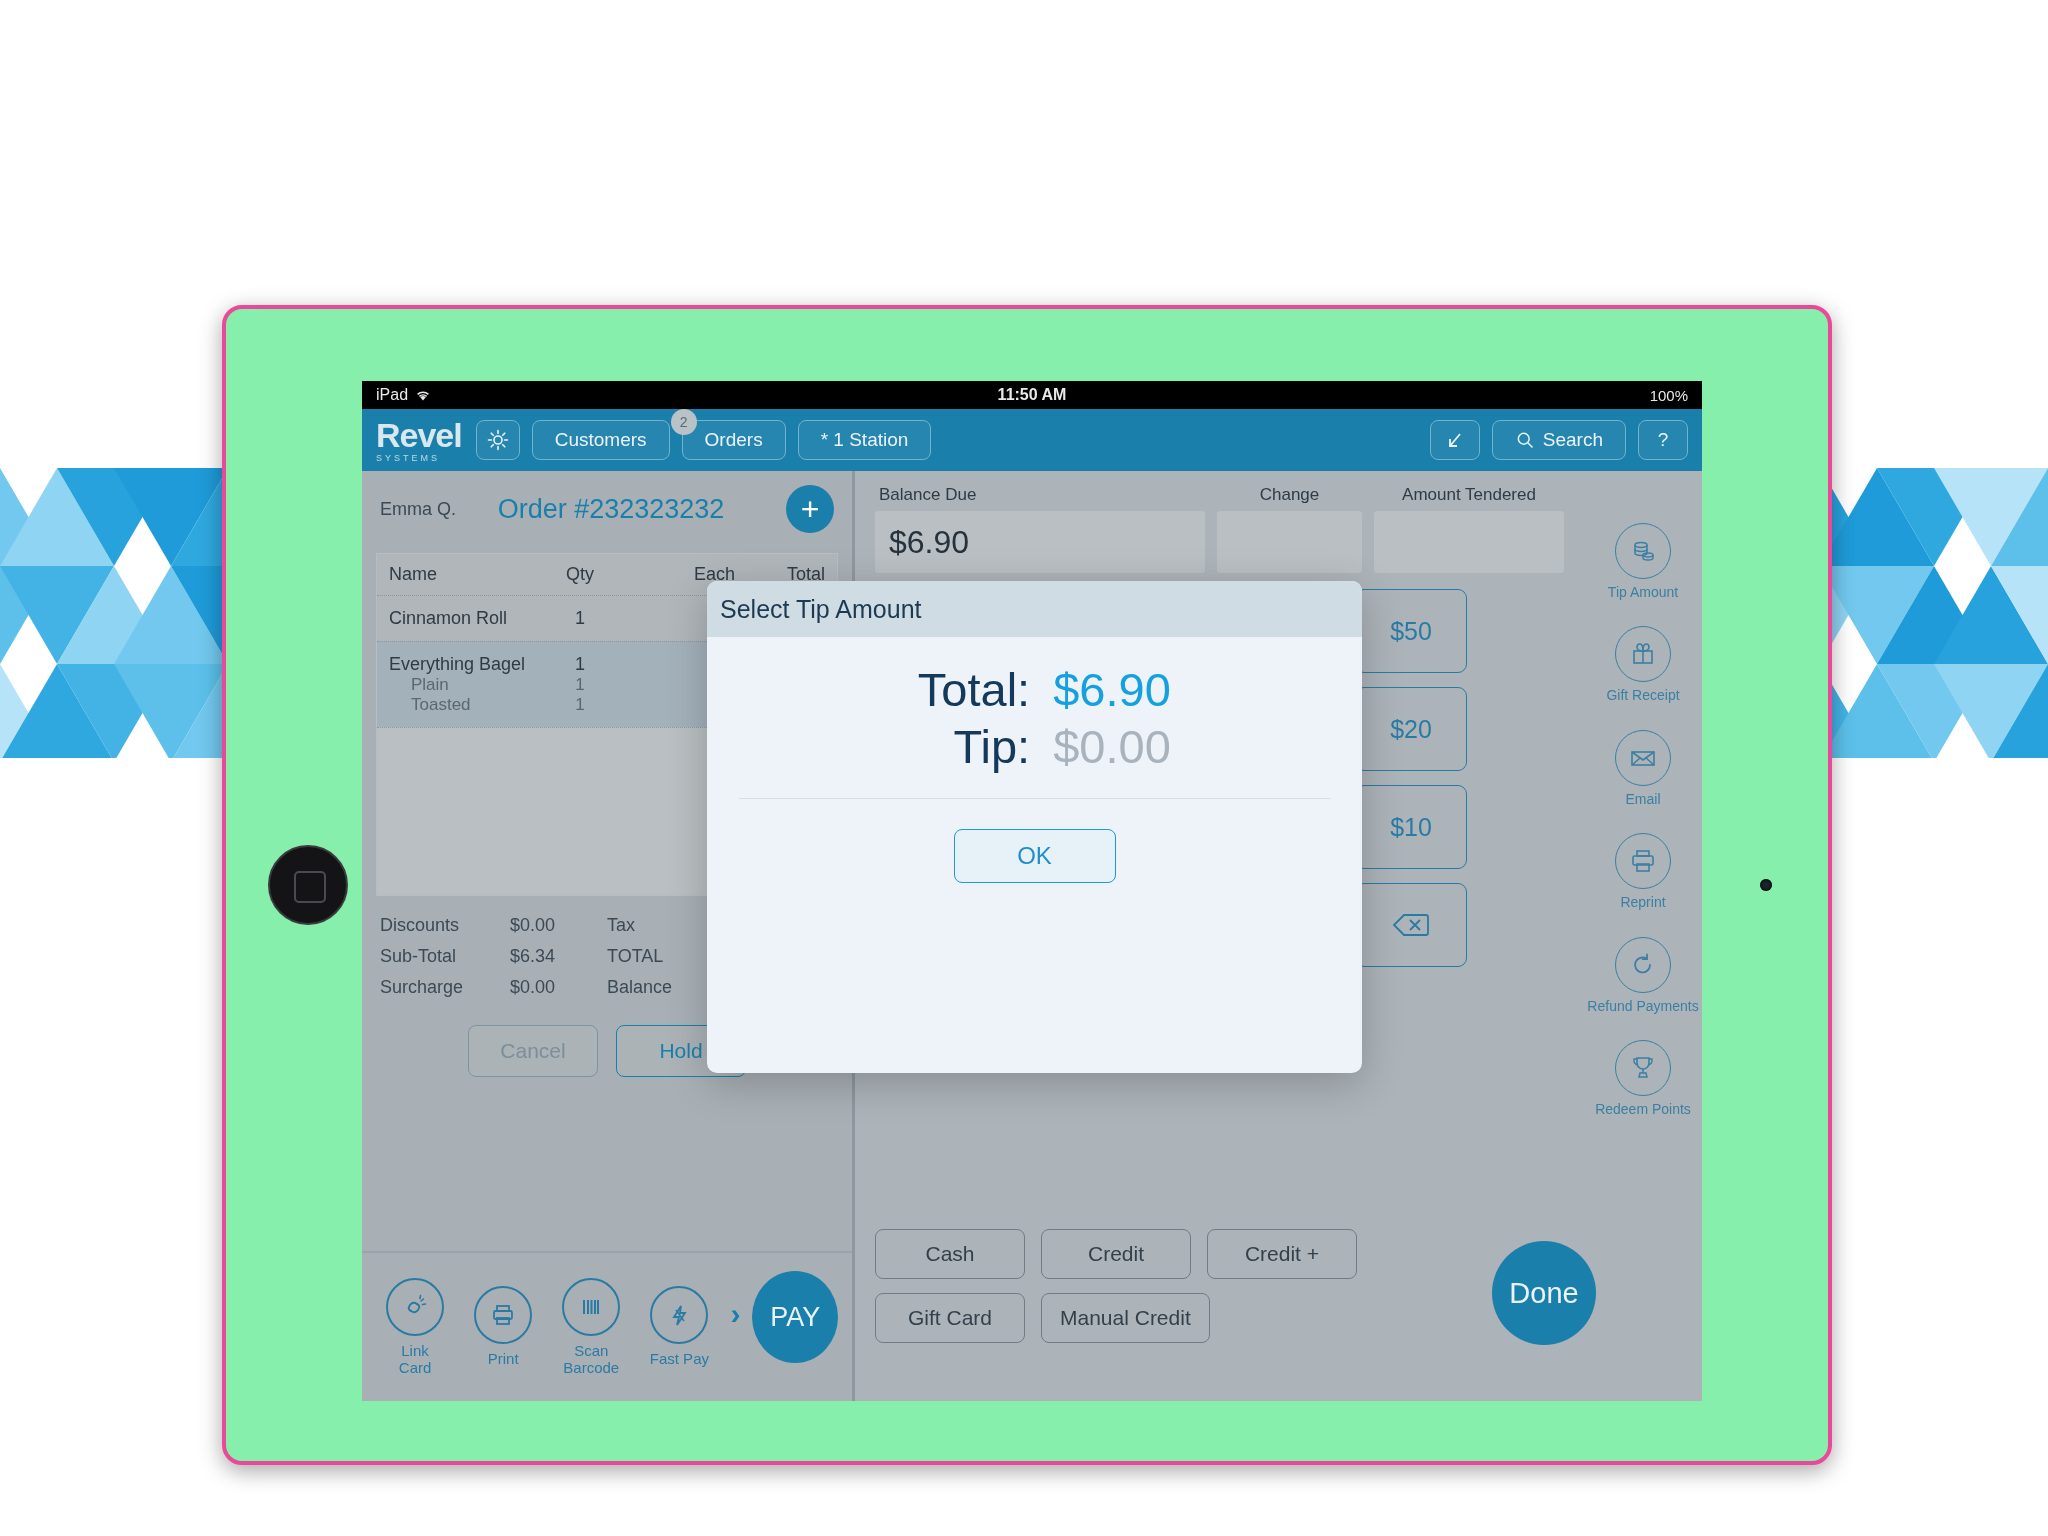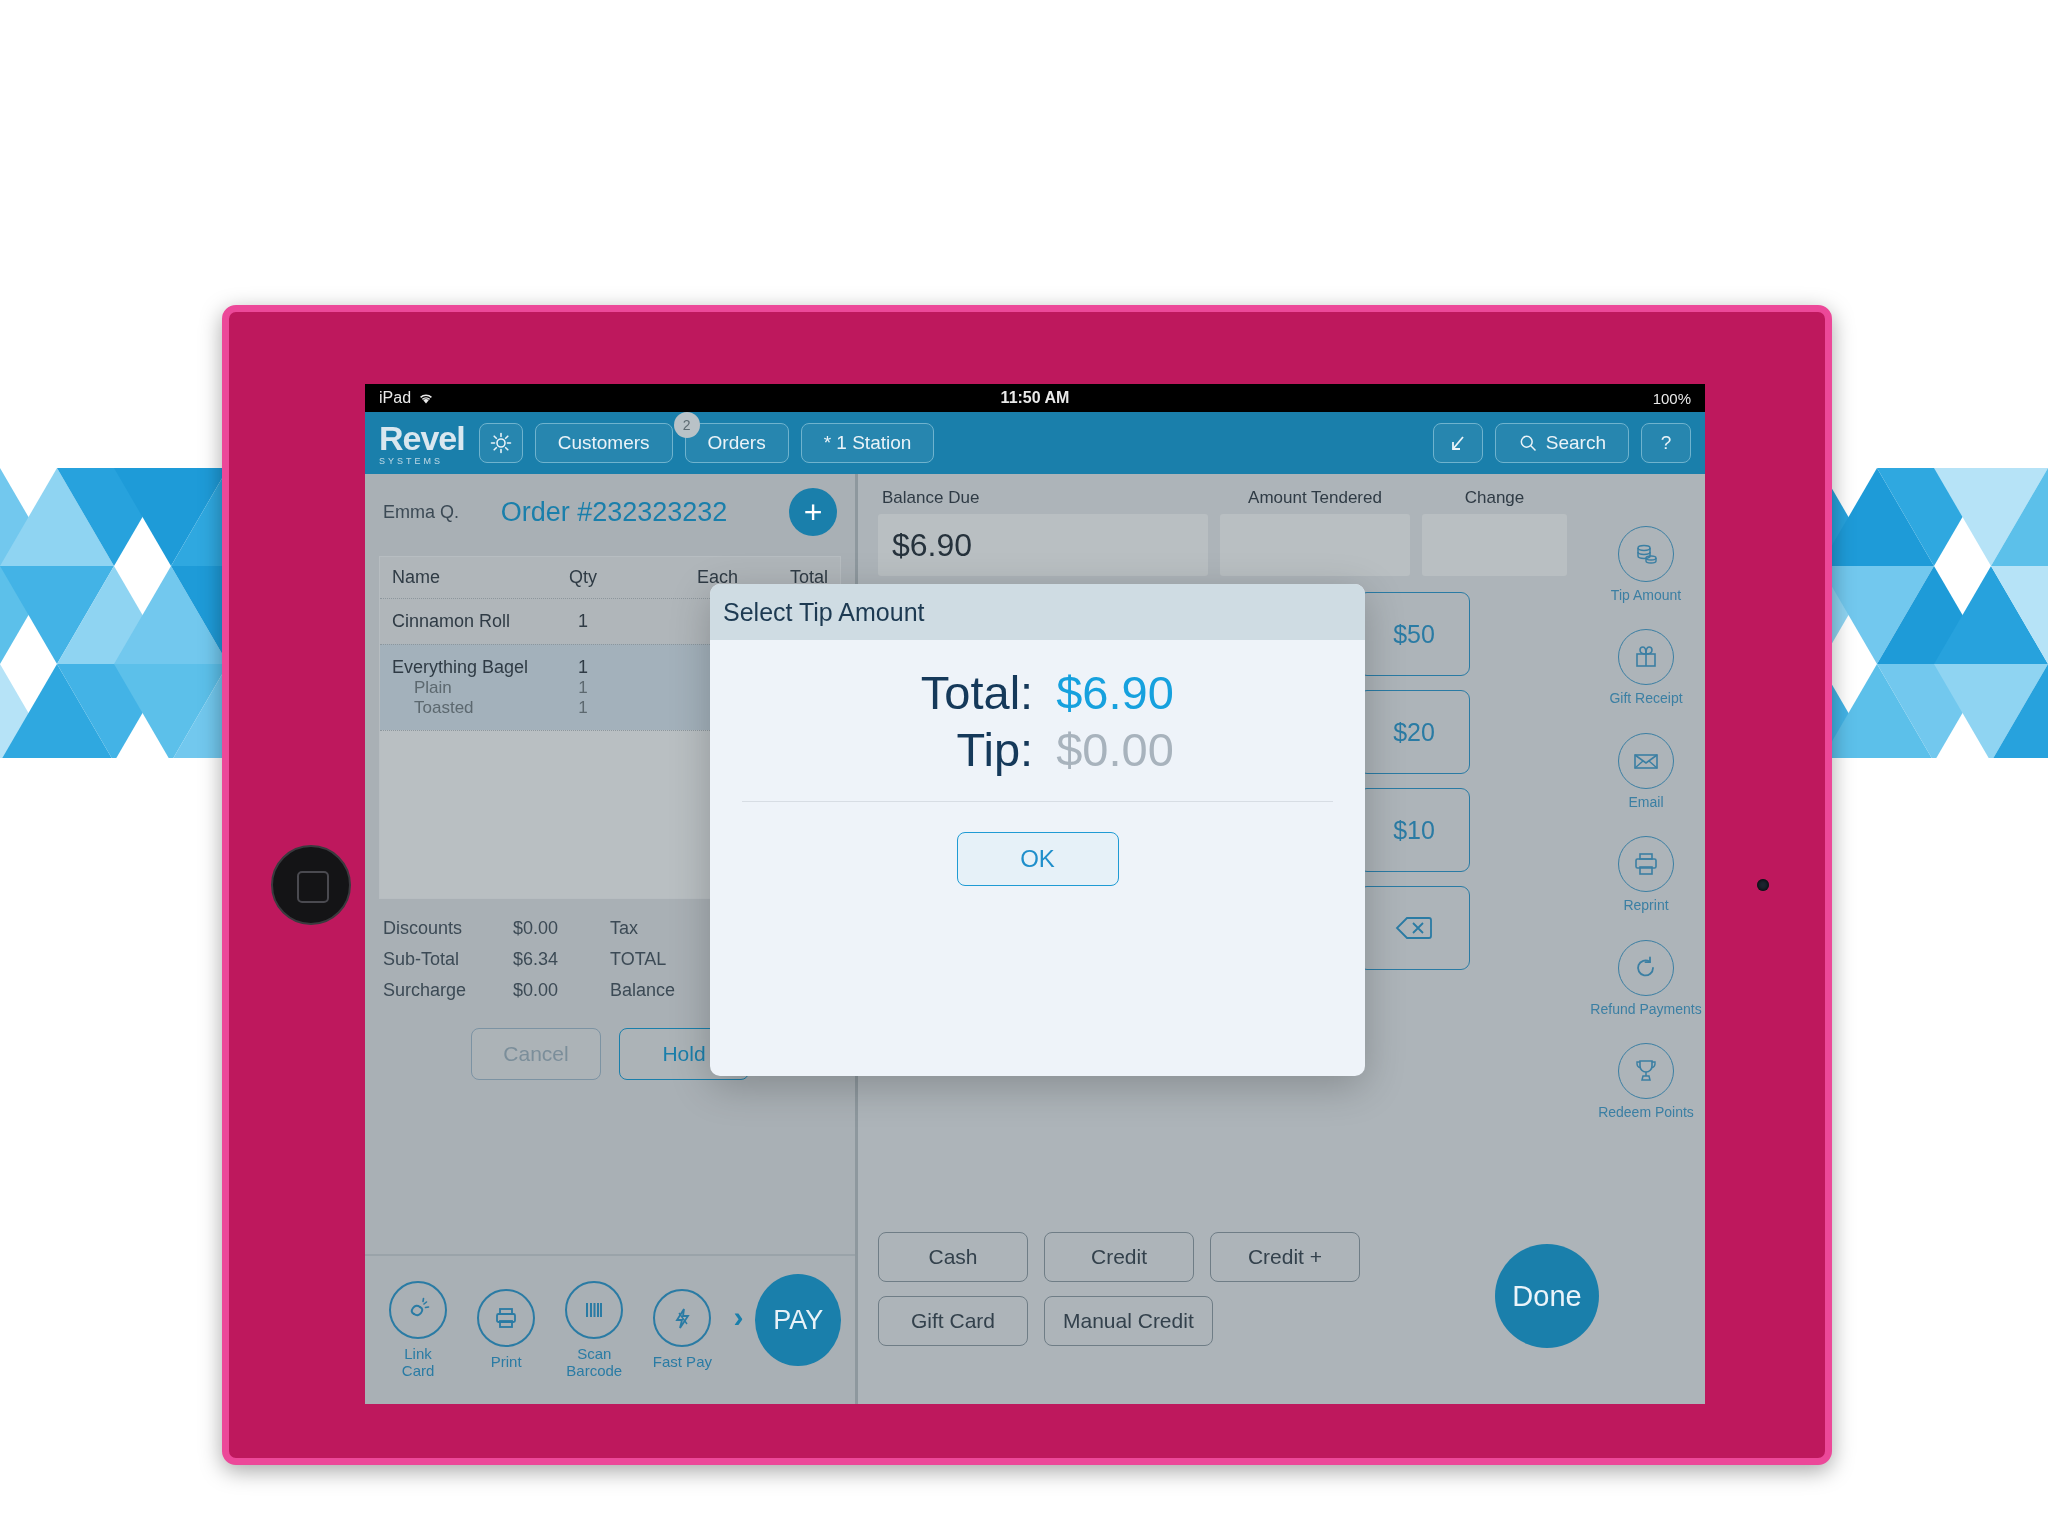--- a/index.html
+++ b/index.html
@@ -23,24 +23,24 @@
   
   .tri-band { position: absolute; top: 468px; height: 290px; overflow: hidden; }
   .tri-band.left  { left: 0;  width: 228px; }
   .tri-band.right { right: 0; width: 228px; }
   .tri { position: absolute; width: 0; height: 0; }
 
   
   .ipad {
     position: absolute; left: 222px; top: 305px;
     width: 1610px; height: 1160px;
-    background: #be185d;
-    border-radius: 14px;
+    background: #86efac;
+    border-radius: 20px;
     box-shadow: 0 6px 22px rgba(0,0,0,.35);
-    border: 7px solid #ec4899;
+    border: 4px solid #ec4899;
   }
   .ipad-inner {
     position: absolute; left: 136px; top: 72px;
     width: 1340px; height: 1020px;
     background: #000; overflow: hidden;
   }
   .home-btn {
     position: absolute; left: 42px; top: 50%; margin-top: -40px;
     width: 80px; height: 80px; border-radius: 50%;
     background: #141416; border: 2px solid #3a3a3e;
@@ -476,26 +476,26 @@
 
         <div class="divider"></div>
 
         <div class="right-pane">
 
           <div class="amounts">
             <div class="amt balance">
               <div class="amt-lab">Balance Due</div>
               <div class="amt-box">$6.90</div>
             </div>
+            <div class="amt change">
+              <div class="amt-lab">Change</div>
+              <div class="amt-box"></div>
+            </div>
             <div class="amt tendered">
               <div class="amt-lab">Amount Tendered</div>
-              <div class="amt-box"></div>
-            </div>
-            <div class="amt change">
-              <div class="amt-lab">Change</div>
               <div class="amt-box"></div>
             </div>
           </div>
 
           <div class="keypad">
             <div class="key"></div>
             <div class="key"></div>
             <div class="key"></div>
             <div class="key"></div>
             <div class="key"></div>

